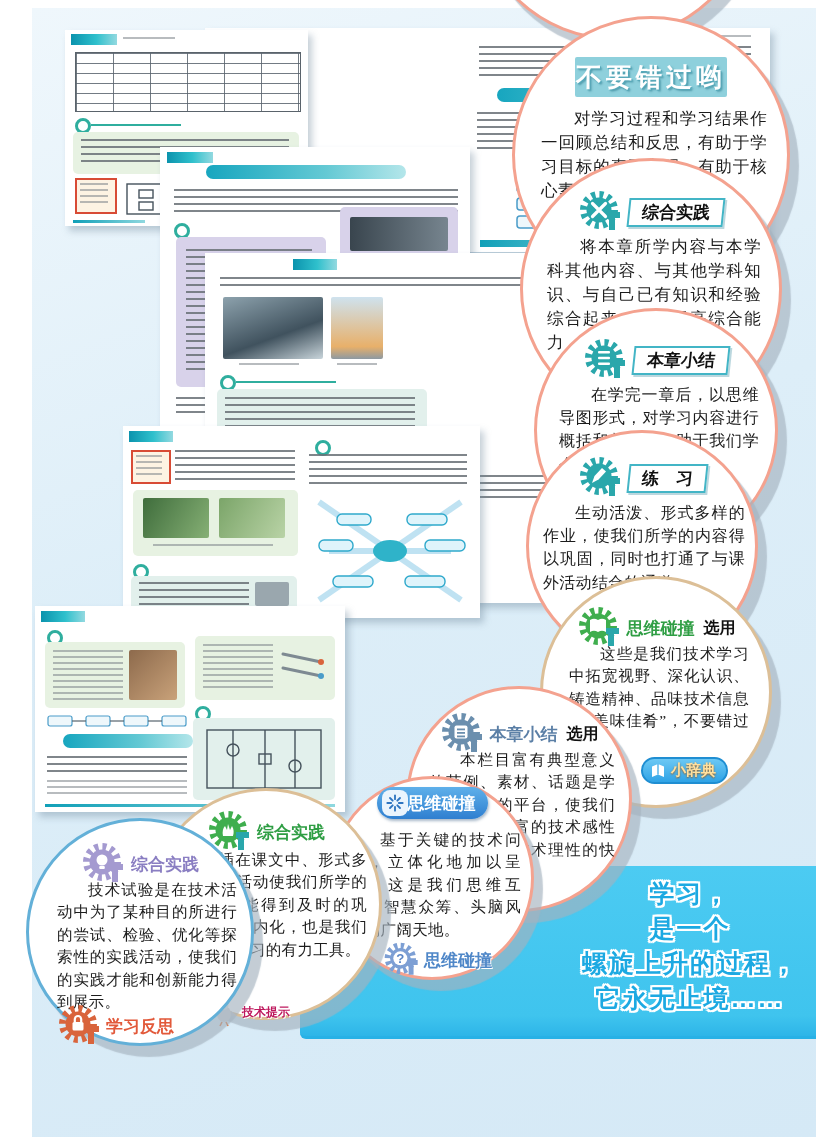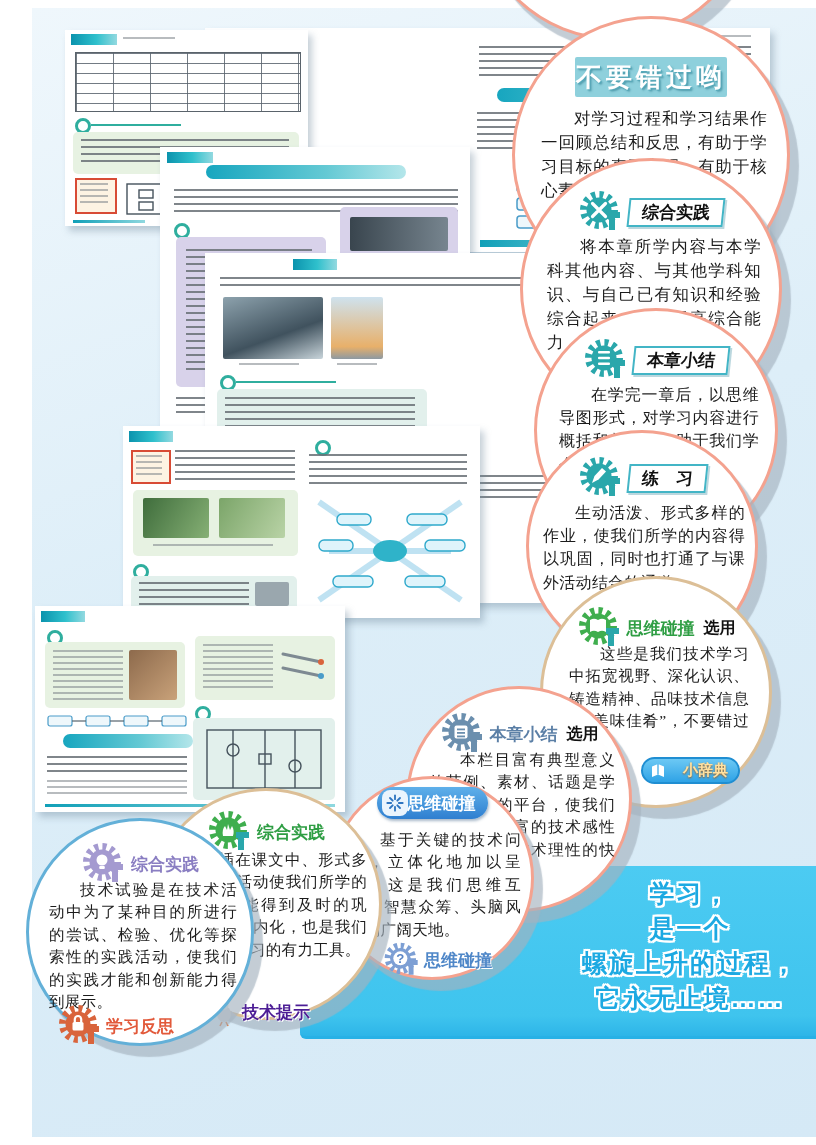--- a/index.html
+++ b/index.html
@@ -34,21 +34,21 @@
           text-shadow:1px 1px 0 #fff,-1px -1px 0 #fff;}
   .tag{font-weight:bold;font-size:16px;color:#111;margin-left:5px;}
   .gear{width:46px;height:46px;flex:0 0 auto;}
   .gear-s{width:38px;height:38px;flex:0 0 auto;}
   .sub{position:absolute;display:flex;align-items:center;gap:3px;}
   .spark-badge{display:flex;align-items:center;padding:3px 12px 3px 5px;border-radius:16px;
                background:linear-gradient(180deg,#5fb0ea,#2f7fd0);color:#fff;font-weight:bold;
                font-size:17px;box-shadow:1px 2px 3px rgba(40,80,120,.4);}
   .spark-ico{width:26px;height:26px;background:#eaf4fd;border-radius:8px;display:flex;
              align-items:center;justify-content:center;}
-  .dict-badge{display:flex;align-items:center;gap:16px;padding:2px 10px 2px 6px;border-radius:15px;
+  .dict-badge{display:flex;align-items:center;gap:4px;padding:2px 10px 2px 6px;border-radius:15px;
               background:linear-gradient(180deg,#6cc8f4,#2fa3e6);border:2px solid #1f8ed2;
               font-weight:bold;font-size:15px;color:#ffe1a0;text-shadow:0 1px 2px #a05c1a;}
 
   
   .thumb{position:absolute;background:#fff;box-shadow:4px 5px 7px rgba(110,135,155,.4);}
   .el{position:absolute;}
   .hdr{height:11px;background:linear-gradient(90deg,#0b93ad,#2fc0cc 55%,#93d9e0);}
   .chip{height:14px;border-radius:8px;background:linear-gradient(90deg,#17a6bf,#64c9d4 60%,#b4e6ea);}
   .tl{background:repeating-linear-gradient(180deg,rgba(105,112,118,.85) 0 2px,rgba(0,0,0,0) 2px 7px);}
   .tl-lt{background:repeating-linear-gradient(180deg,rgba(125,132,138,.55) 0 2px,rgba(0,0,0,0) 2px 6px);}
@@ -397,36 +397,36 @@
     <p class="b-body" style="left:18px;right:12px;top:58px;font-size:15.5px">穿插在课文中、形式多种多样的活动使我们所学的知识与技能得到及时的巩固、应用和内化，也是我们学会技术学习的有力工具。</p>
     <div class="sub" style="left:56px;top:206px">
       <svg width="30" height="30" viewBox="0 0 30 30">
         <ellipse cx="15" cy="17" rx="7" ry="8" fill="#cdd2d6"></ellipse>
         <circle cx="15" cy="8.5" r="4.5" fill="#dadee1"></circle>
         <path d="M8 14l-5.5 4.5L8 19z" fill="#c2c7cb"></path>
         <path d="M22 14l5.5 4.5L22 19z" fill="#c2c7cb"></path>
         <path d="M13 25l-2 4M17 25l2 4" stroke="#e0763d" stroke-width="1.6"></path>
         <circle cx="13.6" cy="8" r=".9" fill="#555"></circle>
       </svg>
-      <span class="olabel" style="color:#4c1d95;font-size:17px">技术提示</span>
+      <span class="olabel" style="color:#be185d;font-size:12px">技术提示</span>
     </div>
   </div>
 
   <div class="circle c-blue" style="left:26px;top:818px;width:228px;height:228px;z-index:19">
     <div class="b-head" style="top:20px">
       <svg class="gear" viewBox="0 0 46 46">
         <circle cx="21" cy="21" r="15" fill="none" stroke="#a49ad0" stroke-width="8" stroke-dasharray="3.9 3.95"></circle>
         <circle cx="21" cy="21" r="12.5" fill="#a49ad0"></circle>
         <path d="M29 23h13v6h-5v12h-6V29h-2z" fill="#a49ad0"></path>
         <circle cx="21" cy="19" r="5.5" fill="#fff"></circle>
           <rect x="18.2" y="25" width="5.6" height="3" rx="1" fill="#fff"></rect>
       </svg>
       <span class="olabel" style="color:#8a7ec2">综合实践</span>
     </div>
-    <p class="b-body" style="left:20px;right:14px;top:58px;font-size:15.5px">技术试验是在技术活动中为了某种目的所进行的尝试、检验、优化等探索性的实践活动，使我们的实践才能和创新能力得到展示。</p>
+    <p class="b-body" style="left:28px;right:14px;top:58px;font-size:15.5px">技术试验是在技术活动中为了某种目的所进行的尝试、检验、优化等探索性的实践活动，使我们的实践才能和创新能力得到展示。</p>
     <div class="sub" style="left:28px;top:182px">
       <svg class="gear" viewBox="0 0 46 46">
         <circle cx="21" cy="21" r="15" fill="none" stroke="#d9643c" stroke-width="8" stroke-dasharray="3.9 3.95"></circle>
         <circle cx="21" cy="21" r="12.5" fill="#d9643c"></circle>
         <path d="M29 23h13v6h-5v12h-6V29h-2z" fill="#d9643c"></path>
         <rect x="15.5" y="19" width="11" height="8.5" rx="1.5" fill="#fff"></rect>
         <path d="M17.8 19v-2.8a3.2 3.2 0 0 1 6.4 0V19" fill="none" stroke="#fff" stroke-width="2.2"></path>
       </svg>
       <span class="olabel" style="color:#e2593a">学习反思</span>
     </div>

